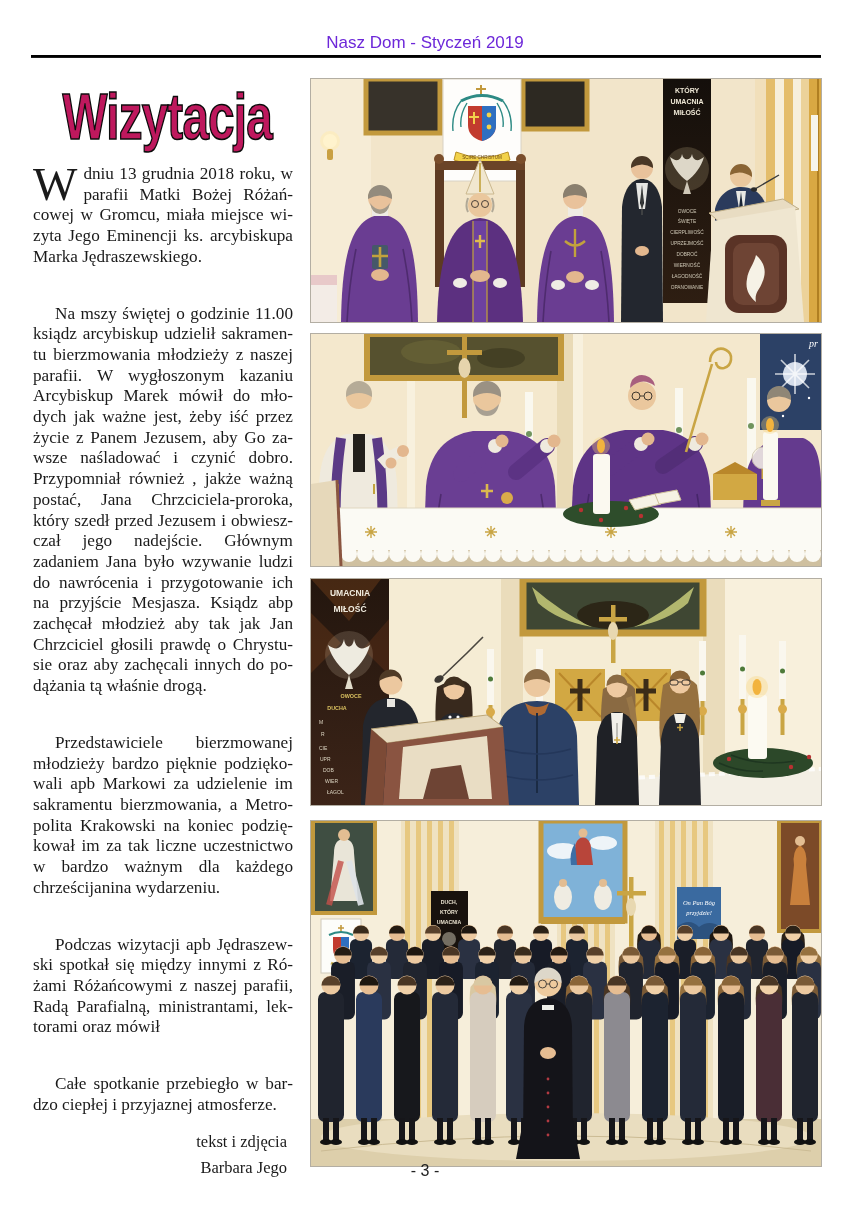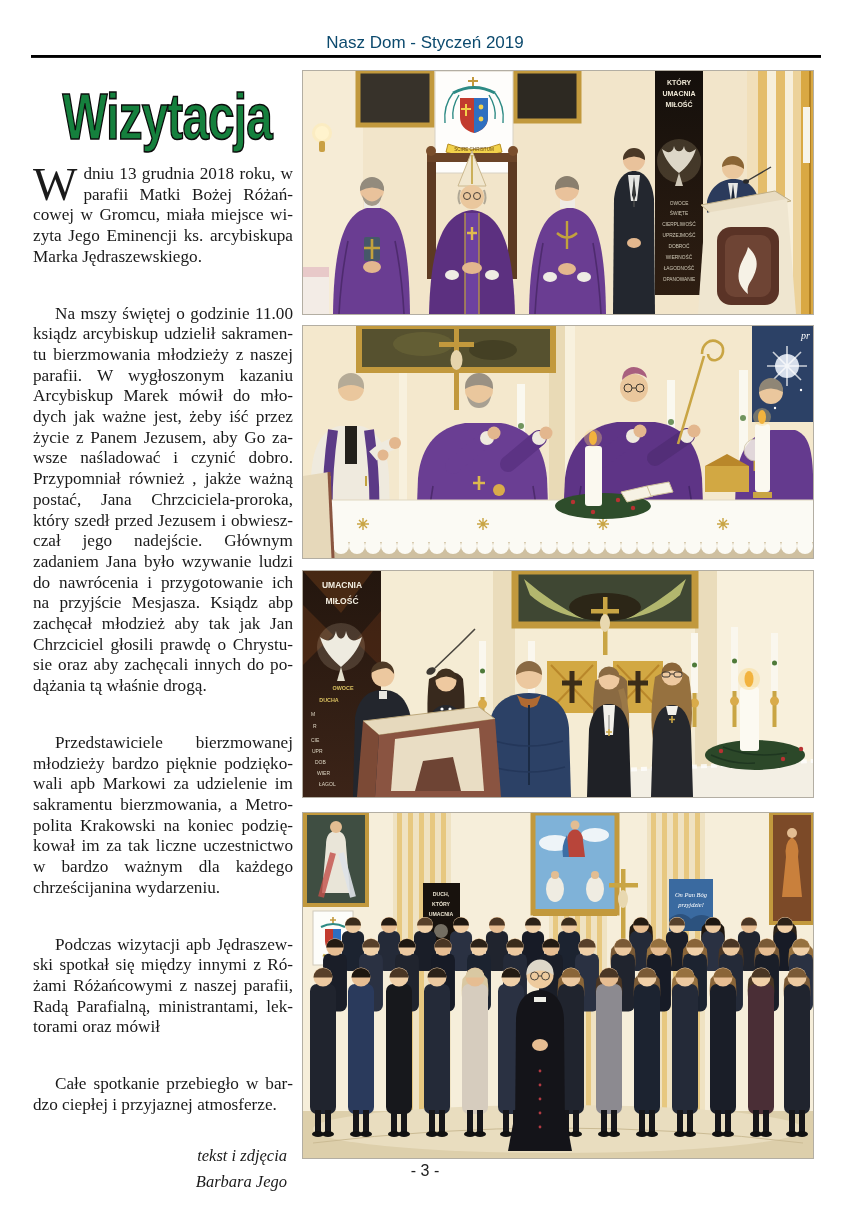--- a/index.html
+++ b/index.html
@@ -1,37 +1,37 @@
 <!DOCTYPE html>
 <html lang="pl"><head>
 <meta charset="utf-8">
 <style>
   html,body{margin:0;padding:0;background:#888;}
   .page{position:relative;width:850px;height:1219px;background:#ffffff;overflow:hidden;
         font-family:"Liberation Serif",serif;color:#1a1a1a;}
   .header-title{position:absolute;top:33px;left:0;right:0;text-align:center;
-        font-family:"Liberation Sans",sans-serif;font-size:17px;color:#0c4a6e;}
+        font-family:"Liberation Sans",sans-serif;font-size:17px;color:#6d28d9;}
   .header-rule{position:absolute;top:55px;left:31px;width:790px;height:2px;
         background:#000;border-bottom:1px solid #1a1a1a;box-shadow:0 3px 0 -2px #555;}
   .article{position:absolute;left:33px;top:84px;width:260px;}
-  .title{margin:0 0 14px 0;text-align:center;color:#15803d;
+  .title{margin:0 0 14px 0;text-align:center;color:#be185d;
         font-family:"Liberation Sans",sans-serif;font-weight:bold;}
   .title .tline{display:block;}
   .title .tx{display:inline-block;transform-origin:50% 50%;letter-spacing:-1px;
         -webkit-text-stroke:1.6px #0c0c0c;}
   .t1 .tx{font-size:61px;line-height:66px;transform:scaleX(.78) scaleY(1.06);}
   .t2 .tx{font-size:40px;line-height:45px;transform:scaleX(.84);}
   .t3 .tx{font-size:40px;line-height:46px;transform:scaleX(.84);}
   .body{margin:0;font-size:17.2px;line-height:20.7px;text-align:justify;
         hyphens:manual;-webkit-hyphens:manual;}
   .body.indent{text-indent:22px;margin-top:36px;}
   .dropcap{float:left;font-size:47px;line-height:37px;padding:2px 6px 0 0;font-weight:normal;}
-  .credit{margin-top:28px;padding-right:6px;text-align:right;font-style:italic;
+  .credit{margin-top:14px;padding-right:6px;text-align:right;
         font-size:16.5px;line-height:26px;}
-  figure.photo{position:absolute;margin:0;border:1px solid #b3aea3;background:#14b8a6;}
+  figure.photo{position:absolute;margin:8px;border:1px solid #b3aea3;background:#14b8a6;}
   figure.photo svg{display:block;}
   .ph1{left:302px;top:70px;width:510px;height:243px;}
   .ph2{left:302px;top:325px;width:510px;height:232px;}
   .ph3{left:302px;top:570px;width:510px;height:226px;}
   .ph4{left:302px;top:812px;width:510px;height:345px;}
   .footer{position:absolute;top:1162px;left:0;right:0;text-align:center;
         font-family:"Liberation Sans",sans-serif;font-size:16px;color:#222;}
   text{font-family:"Liberation Sans",sans-serif;}
   text.ser{font-family:"Liberation Serif",serif;}
 </style>

